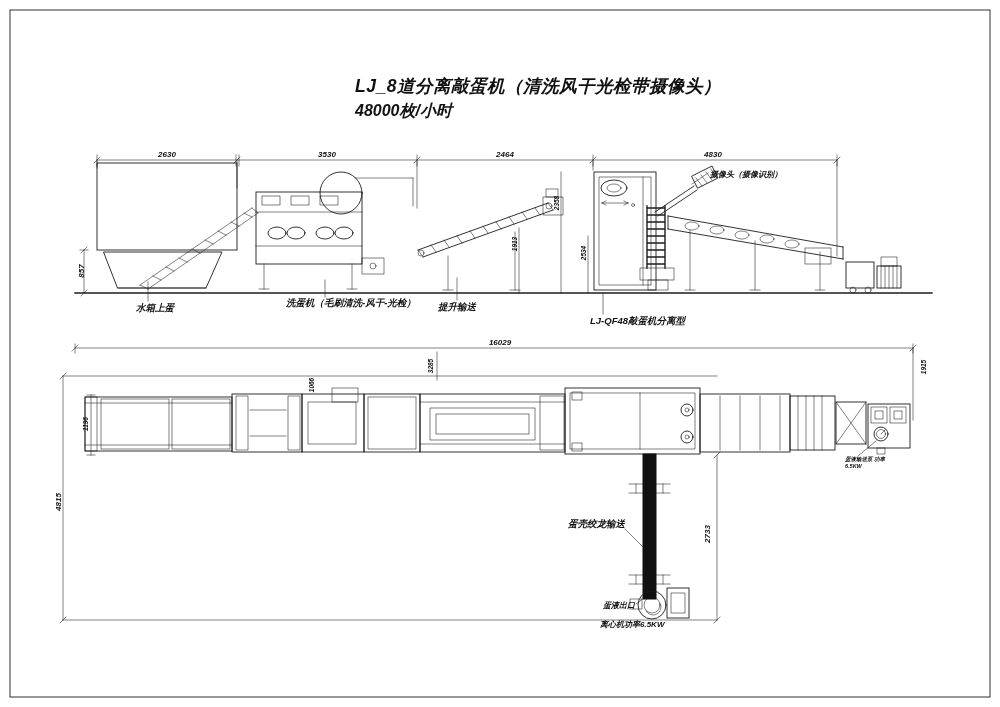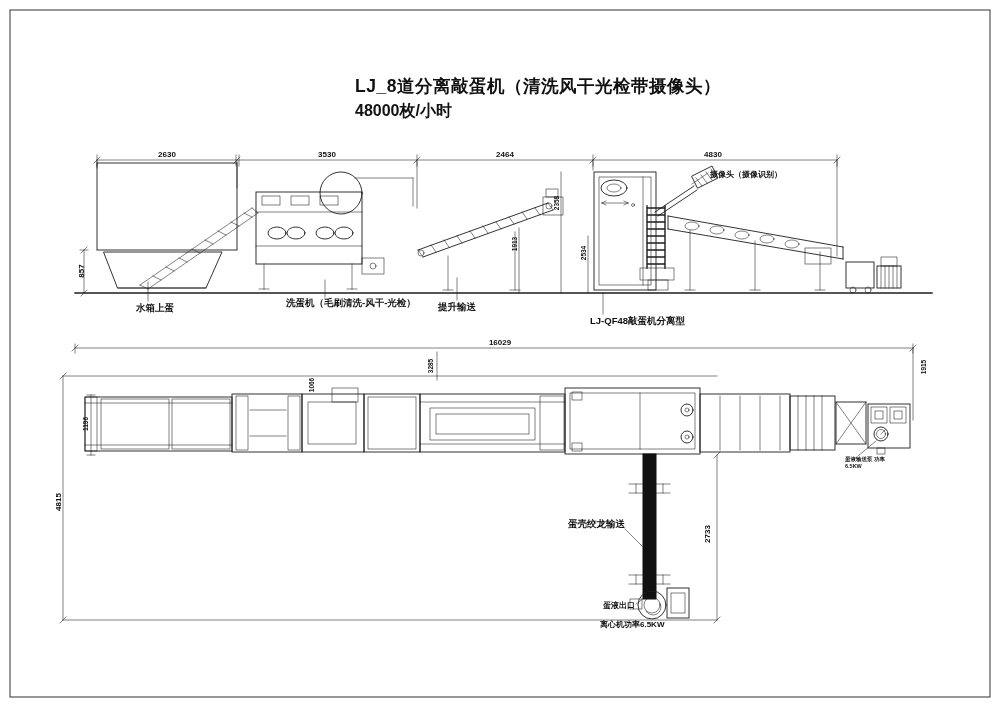--- a/index.html
+++ b/index.html
@@ -1,17 +1,17 @@
 <!DOCTYPE html>
 <html><head>
 <meta charset="utf-8">
 <style>
   html,body{margin:0;padding:0;background:#fff;}
   body{width:1000px;height:707px;overflow:hidden;font-family:"Liberation Sans","DejaVu Sans",sans-serif;}
-  .sheet{position:relative;width:1000px;height:707px;background:#ffffff;}
+  .sheet{position:relative;width:1000px;height:707px;background:#ffffff;font-style:italic;}
   svg text{font-family:"Liberation Sans","DejaVu Sans",sans-serif;fill:#111;font-weight:bold;}
   .ln{stroke:#1c1c1c;fill:none;stroke-width:0.9;stroke-linecap:square;}
   .thin{stroke-width:0.55;}
   .thick{stroke-width:1.4;}
   .dimt{font-size:8px;}
   .dimts{font-size:6.5px;}
   .lbl{font-size:9.5px;}
   .lbl2{font-size:8px;}
   .tiny{font-size:5.5px;}
   .title1{font-size:17.5px;letter-spacing:0.5px;}

